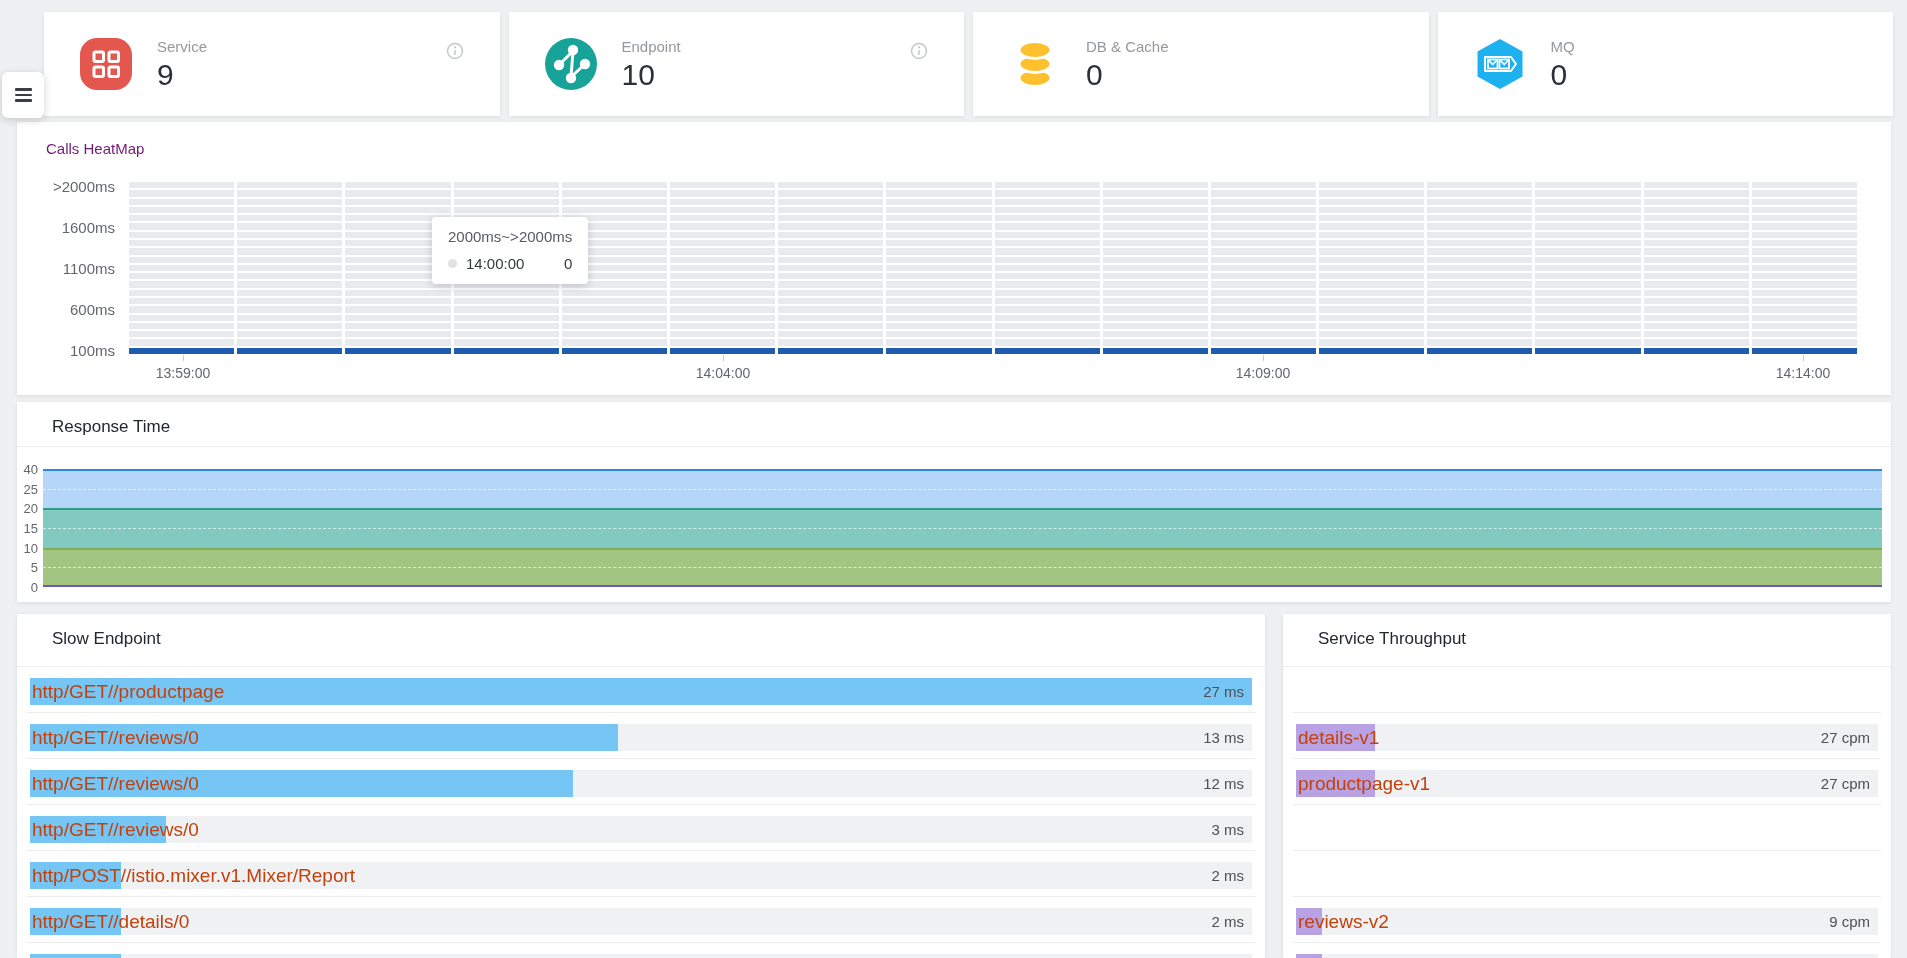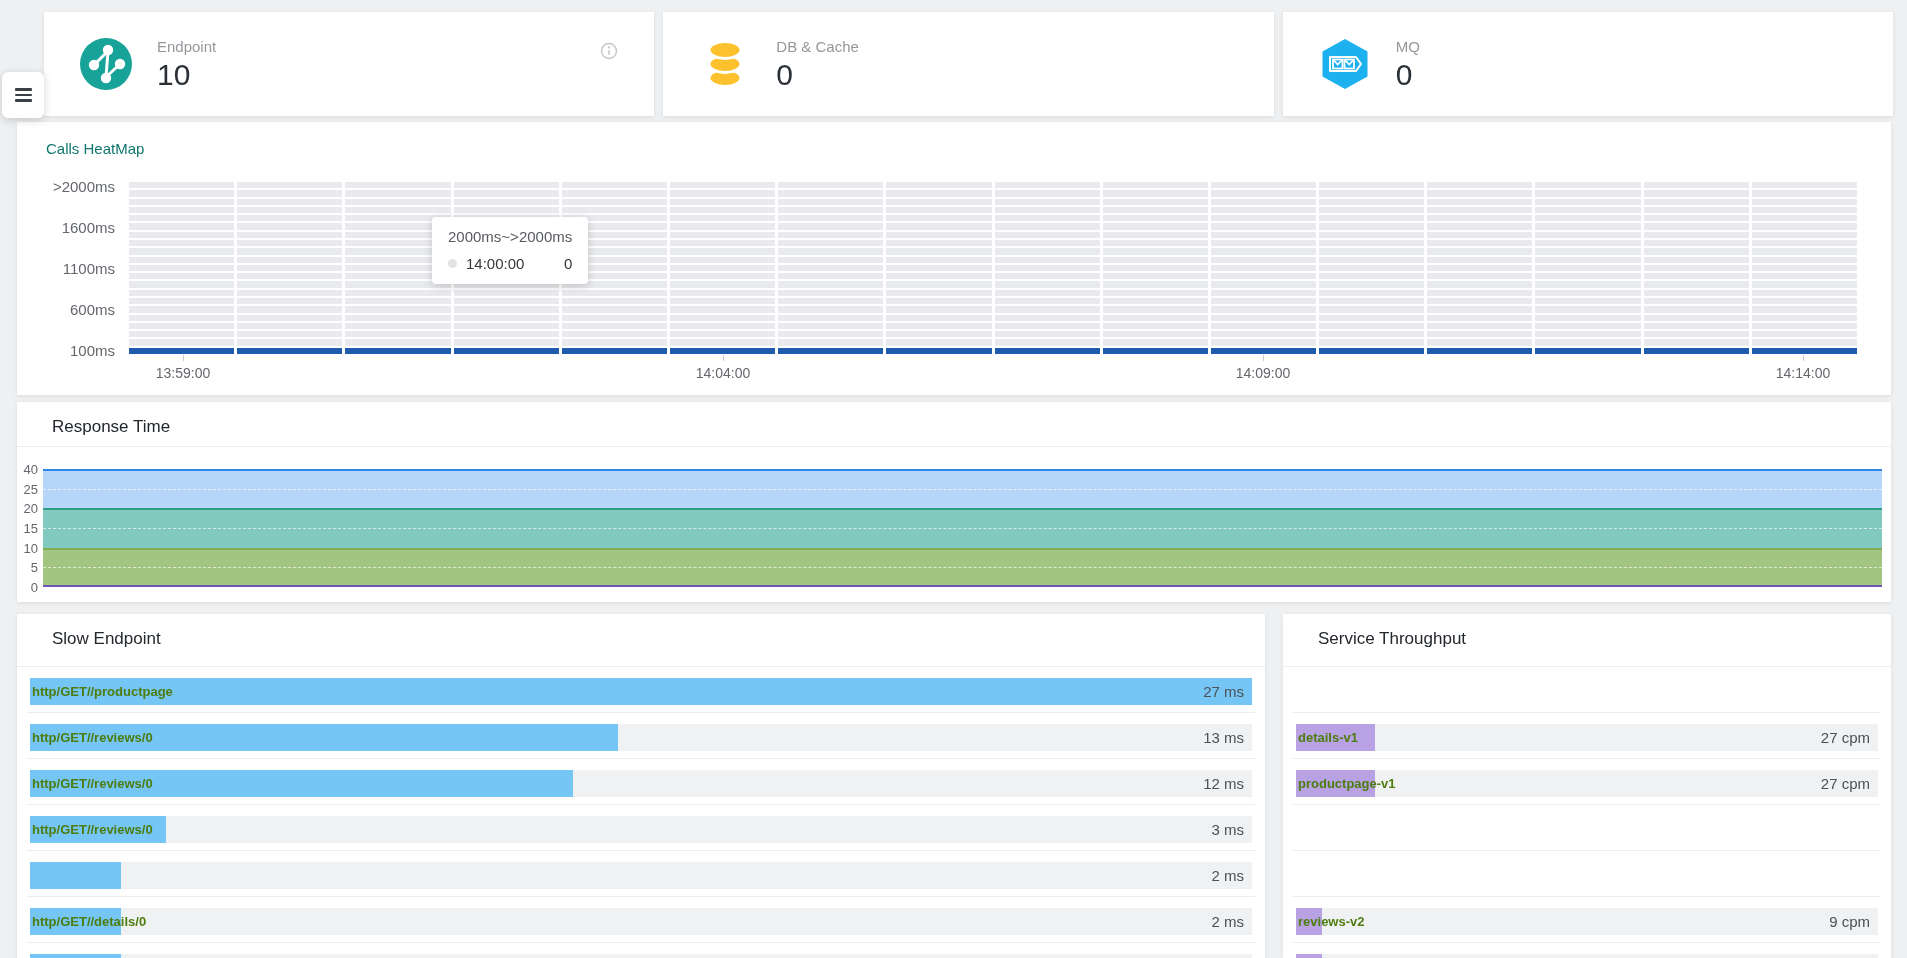--- a/index.html
+++ b/index.html
@@ -24,21 +24,21 @@
   .card { flex:1; background:#fff; box-shadow:0 1px 4px rgba(0,0,0,.09); position:relative;
     display:flex; align-items:center; padding-left:35px; }
   .card .icon-wrap { width:54px; height:54px; flex:0 0 54px; }
   .card .txt { margin-left:24px; }
   .card .label { font-size:15px; color:#94989c; margin-bottom:5px; }
   .card .value { font-size:30px; color:#2b2f36; line-height:1; }
   .card .info { position:absolute; top:30px; right:36px; width:18px; height:18px; cursor:pointer; }
 
   
   #heatmap-panel { left:17px; top:122px; width:1874px; height:273px; }
-  #heatmap-panel .hm-title { position:absolute; left:29px; top:18px; font-size:15px; color:#0f766e; }
+  #heatmap-panel .hm-title { position:absolute; left:29px; top:18px; font-size:15px; color:#701a75; }
   .hm-ylabel { position:absolute; width:98px; text-align:right; transform:translateY(-50%);
     font-size:15px; color:#63676c; }
   #hm-grid { position:absolute; left:112px; top:60px; width:1728px; height:172px;
     display:grid; grid-template-columns:repeat(16,1fr); grid-template-rows:repeat(21,1fr);
     column-gap:3px; row-gap:2px; cursor:crosshair; }
   .hm-cell { width:100%; height:100%; }
   .hm-tick { position:absolute; top:233px; width:1px; height:6px; background:#c9ccd0; }
   .hm-xlabel { position:absolute; top:243px; transform:translateX(-50%); font-size:14px; color:#63676c; }
   .hm-tooltip { position:absolute; left:415px; top:95px; min-width:136px; background:#fff;
     border-radius:4px; box-shadow:0 2px 10px rgba(0,0,0,.18); padding:11px 16px 12px; z-index:5; }
@@ -61,38 +61,60 @@
   
   #slow-panel { left:17px; top:614px; width:1248px; height:344px; overflow:hidden; }
   #svc-panel  { left:1283px; top:614px; width:608px; height:344px; overflow:hidden; }
   .bar-panel .sec-divider { top:52px; }
   .bar-row { position:absolute; left:13px; right:13px; height:27px; cursor:pointer; }
   .bar-track { position:absolute; inset:0; background:#f0f1f3; }
   .bar-fill { position:absolute; left:0; top:0; bottom:0; }
   #slow-panel .bar-fill { background:#76c6f5; }
   #svc-panel  .bar-fill { background:#b8a2e3; }
   .bar-label { position:absolute; left:2px; top:0; bottom:0; display:flex; align-items:center;
-    font-size:13px; font-weight:700; color:#4d7c0f; white-space:nowrap; }
+    font-size:19px; font-weight:400; color:#c2410c; white-space:nowrap; }
   .bar-value { position:absolute; right:8px; top:0; bottom:0; display:flex; align-items:center;
     font-size:15px; color:#4c5156; }
   .row-divider { position:absolute; left:10px; right:10px; height:1px; background:#ececec; }
 </style>
 </head>
 <body>
 
 <div class="menu-btn">
   <div class="menu-glyph">
       <span></span>
       <span></span>
       <span></span>
     </div>
 </div>
 
 <div class="cards-row">
 
+  <div class="card">
+    <div class="icon-wrap">
+      <svg viewBox="0 0 54 54" width="54" height="54">
+        <rect x="1" y="1" width="52" height="52" rx="17" fill="#e4574f"></rect>
+        <rect x="15" y="15" width="9.5" height="9.5" rx="1.5" fill="none" stroke="#fff" stroke-width="3"></rect>
+        <rect x="30" y="15" width="9.5" height="9.5" rx="1.5" fill="none" stroke="#fff" stroke-width="3"></rect>
+        <rect x="15" y="30" width="9.5" height="9.5" rx="1.5" fill="none" stroke="#fff" stroke-width="3"></rect>
+        <rect x="30" y="30" width="9.5" height="9.5" rx="1.5" fill="none" stroke="#fff" stroke-width="3"></rect>
+      </svg>
+    </div>
+    <div class="txt">
+      <div class="label">Service</div>
+      <div class="value">9</div>
+    </div>
+    <div class="info">
+      <svg viewBox="0 0 18 18" width="18" height="18">
+        <circle cx="9" cy="9" r="7.5" fill="none" stroke="#c3c6c9" stroke-width="1.4"></circle>
+        <line x1="9" y1="8.2" x2="9" y2="12.8" stroke="#c3c6c9" stroke-width="1.6"></line>
+        <circle cx="9" cy="5.4" r="1.1" fill="#c3c6c9"></circle>
+      </svg>
+    </div>
+  </div>
 
   <div class="card">
     <div class="icon-wrap">
       <svg viewBox="0 0 54 54" width="54" height="54">
         <circle cx="27" cy="27" r="26" fill="#18a399"></circle>
         <line x1="29" y1="14" x2="27" y2="40" stroke="#fff" stroke-width="3"></line>
         <line x1="16" y1="27" x2="29" y2="14" stroke="#fff" stroke-width="3"></line>
         <line x1="27" y1="40" x2="40" y2="28" stroke="#fff" stroke-width="3"></line>
         <circle cx="29" cy="13" r="5.2" fill="#fff"></circle>
         <circle cx="15" cy="28" r="5.2" fill="#fff"></circle>
@@ -568,20 +590,21 @@
     <div class="bar-track"></div>
     <div class="bar-fill" style="width: 11.1111%;"></div>
     <div class="bar-label">http/GET//reviews/0</div>
     <div class="bar-value">3 ms</div>
   </div>
   <div class="row-divider" style="top:236px"></div>
 
   <div class="bar-row" style="top:248px">
     <div class="bar-track"></div>
     <div class="bar-fill" style="width: 7.40741%;"></div>
+    <div class="bar-label">http/POST//istio.mixer.v1.Mixer/Report</div>
     <div class="bar-value">2 ms</div>
   </div>
   <div class="row-divider" style="top:282px"></div>
 
   <div class="bar-row" style="top:294px">
     <div class="bar-track"></div>
     <div class="bar-fill" style="width: 7.40741%;"></div>
     <div class="bar-label">http/GET//details/0</div>
     <div class="bar-value">2 ms</div>
   </div>

